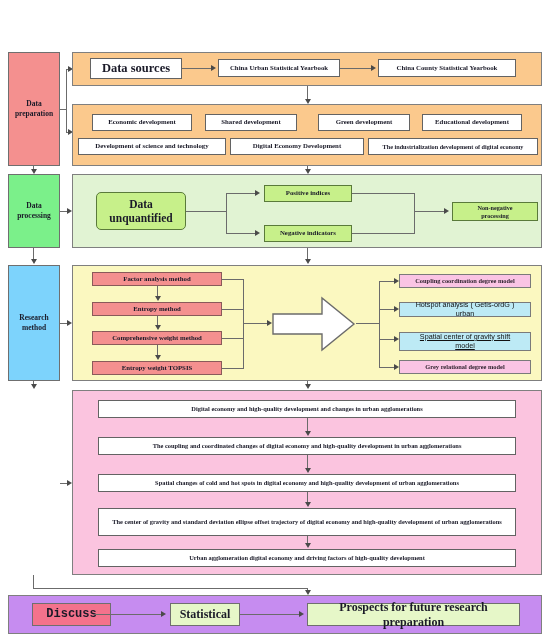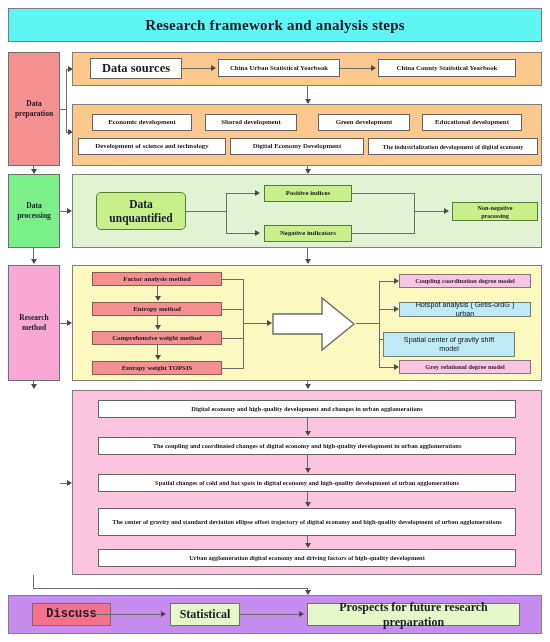--- a/index.html
+++ b/index.html
@@ -43,21 +43,21 @@
     display: flex; align-items: center; justify-content: center;
     text-align: center;
     font-weight: bold;
     font-size: 7.5px;
     line-height: 1.35;
     color: #1a1a28;
     padding: 2px;
   }
   .stage-prep { top: 52px;  height: 114px; background: #F4908F; }
   .stage-proc { top: 174px; height: 74px;  background: #7BF08A; }
-  .stage-meth { top: 265px; height: 116px; background: #f9a8d4; }
+  .stage-meth { top: 265px; height: 116px; background: #7dd3fc; }
   .stage-stat { top: 390px; height: 185px; background: #BFF7F7; }
 
   
   .panel { border: 1px solid #7f7f7f; }
   .panel-src   { left: 72px; top: 52px;  width: 470px; height: 34px;  background: #FBC98D; }
   .panel-dim   { left: 72px; top: 104px; width: 470px; height: 62px;  background: #FBC98D; }
   .panel-proc  { left: 72px; top: 174px; width: 470px; height: 74px;  background: #E1F3D3; }
   .panel-meth  { left: 72px; top: 265px; width: 470px; height: 116px; background: #FBF8C0; }
   .panel-stat  { left: 72px; top: 390px; width: 470px; height: 185px; background: #FBC4DF; }
   .panel-concl { left: 8px;  top: 595px; width: 534px; height: 39px;  background: #C68CF0; }
@@ -104,21 +104,20 @@
   .arr-d { border-left: 3px solid transparent; border-right: 3px solid transparent; border-top: 5px solid #4a4a4a; }
 
   
   .block-arrow { position: absolute; }
 </style>
 </head>
 <body>
 
 <div id="root">
 
-  <div class="abs title-bar">Research framework and analysis steps</div>
 
   <div class="abs stage stage-prep">
     <span style="white-space:pre-line">Data
 preparation</span>
   </div>
   <div class="abs stage stage-proc">
     <span style="white-space:pre-line">Data
 processing</span>
   </div>
   <div class="abs stage stage-meth">
@@ -282,21 +281,21 @@
   <div class="arr arr-r abs" style="left:394px; top:336px;"></div>
   <div class="ln lh abs" style="left:379px; top:367px; width:17px;"></div>
   <div class="arr arr-r abs" style="left:394px; top:364px;"></div>
 
   <div class="abs node node-pink-lt n-model" style="left:399px; top:274px; width:132px; height:14px;">
     <span>Coupling coordination degree model</span>
   </div>
   <div class="abs node node-blue-lt n-model-sans" style="left:399px; top:302px; width:132px; height:15px;">
     <span>Hotspot analysis ( Getis-ordG ) urban</span>
   </div>
-  <div class="abs node node-blue-lt n-model-sans" style="left:383px; top:332px; width:132px; height:25px;">
+  <div class="abs node node-blue-lt n-model-sans" style="left:399px; top:332px; width:132px; height:19px;text-decoration:underline;">
     <span>Spatial center of gravity shift model</span>
   </div>
   <div class="abs node node-pink-lt n-model" style="left:399px; top:360px; width:132px; height:14px;">
     <span>Grey relational degree model</span>
   </div>
 
   <div class="ln lv abs" style="left:307px; top:381px; height:4px;"></div>
   <div class="arr arr-d abs" style="left:305px; top:384px;"></div>
 
   <div class="abs panel panel-stat"></div>

